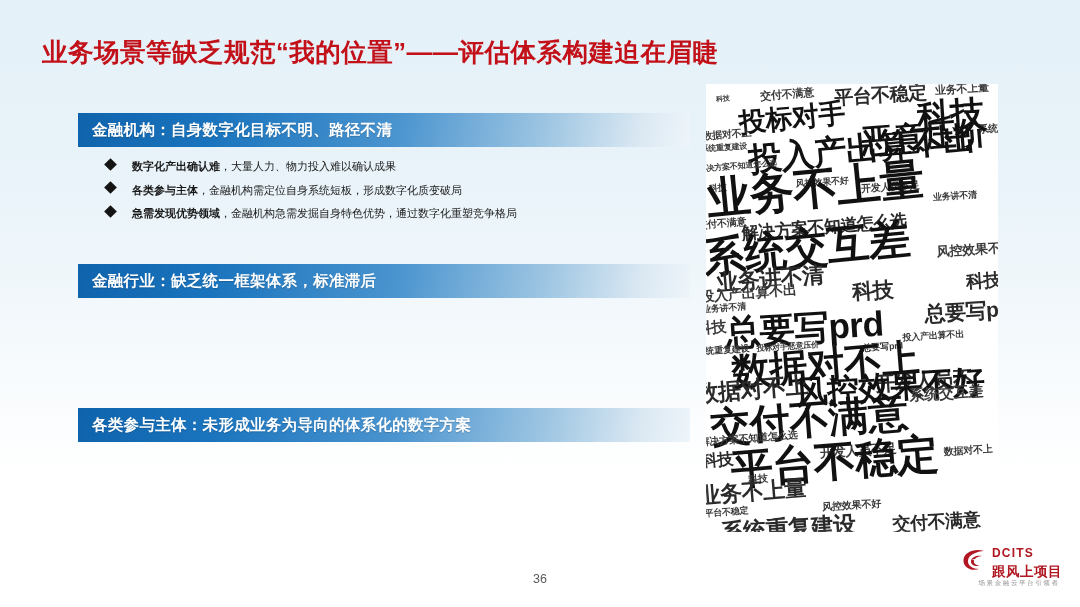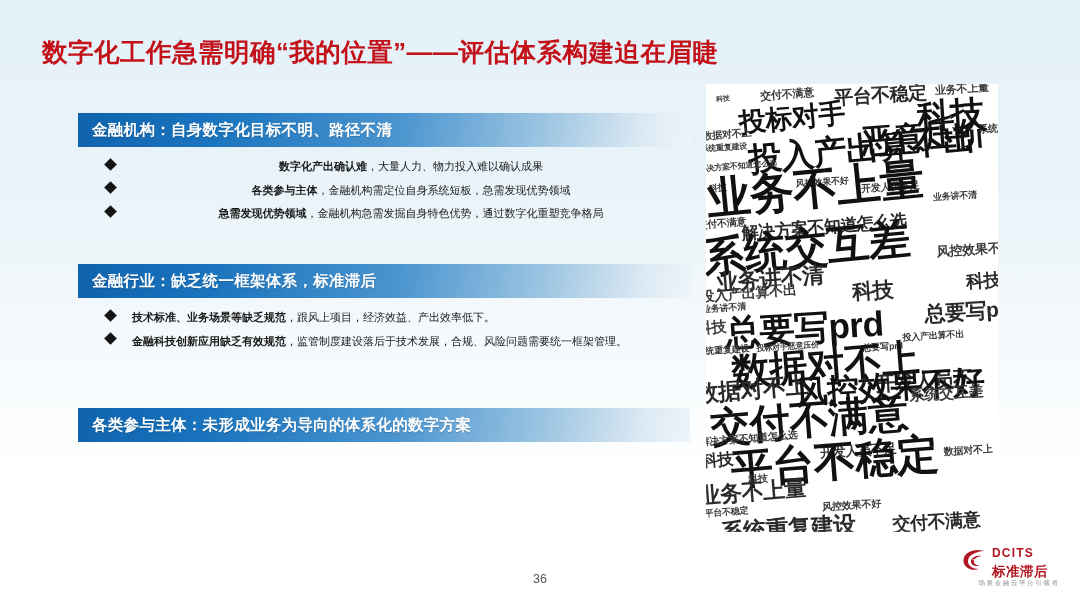--- a/index.html
+++ b/index.html
@@ -17,21 +17,21 @@
   
   #title{
     position:absolute;left:42px;top:32px;width:760px;height:40px;
     color:#c3111a;
     font-size:25.5px;font-weight:bold;letter-spacing:.5px;
     white-space:nowrap;line-height:40px;
   }
 
   
   .section{position:absolute;left:78px;width:612px;}
-  #sec0{top:113px;text-align:center;}
+  #sec0{top:113px;}
   #sec1{top:258px;margin-top:6px;}
   #sec2{top:408px;}
 
   .sec-bar{
     position:relative;height:34px;width:612px;
     background:linear-gradient(100deg,#0f63ad 0%,#1a74bd 22%,#4a94cf 52%,#9dc5e2 76%,#dce9f3 92%,#eef5fa 100%);
     display:flex;align-items:center;
   }
   .sec-bar-text{
     color:#ffffff;font-size:15.5px;font-weight:bold;
@@ -101,56 +101,46 @@
     position:absolute;left:2px;top:33px;width:110px;text-align:center;
     color:#8e8e8e;font-size:6.5px;letter-spacing:1.6px;white-space:nowrap;
     transform:scaleY(.95);
   }
 </style>
 </head>
 <body>
 
 <div id="slide">
 
-  <div id="title">数字化工作急需明确“我的位置”——评估体系构建迫在眉睫</div>
+  <div id="title">业务场景等缺乏规范“我的位置”——评估体系构建迫在眉睫</div>
 
   <div class="section" id="sec0">
     <div class="sec-bar">
       <span class="sec-bar-text">金融机构：自身数字化目标不明、路径不清</span>
     </div>
     <ul class="bullets">
       <li>
         <span class="dia"></span>
         <span class="b">数字化产出确认难</span><span>，大量人力、物力投入难以确认成果</span>
       </li>
       <li>
         <span class="dia"></span>
-        <span class="b">各类参与主体</span><span>，金融机构需定位自身系统短板，急需发现优势领域</span>
+        <span class="b">各类参与主体</span><span>，金融机构需定位自身系统短板，形成数字化质变破局</span>
       </li>
       <li>
         <span class="dia"></span>
         <span class="b">急需发现优势领域</span><span>，金融机构急需发掘自身特色优势，通过数字化重塑竞争格局</span>
       </li>
     </ul>
   </div>
 
   <div class="section" id="sec1">
     <div class="sec-bar">
       <span class="sec-bar-text">金融行业：缺乏统一框架体系，标准滞后</span>
     </div>
-    <ul class="bullets">
-      <li>
-        <span class="dia"></span>
-        <span class="b">技术标准、业务场景等缺乏规范</span><span>，跟风上项目，经济效益、产出效率低下。</span>
-      </li>
-      <li>
-        <span class="dia"></span>
-        <span class="b">金融科技创新应用缺乏有效规范</span><span>，监管制度建设落后于技术发展，合规、风险问题需要统一框架管理。</span>
-      </li>
-    </ul>
   </div>
 
   <div class="section" id="sec2">
     <div class="sec-bar">
       <span class="sec-bar-text">各类参与主体：未形成业务为导向的体系化的数字方案</span>
     </div>
   </div>
 
   <div id="cloud-wrap">
     <div id="cloud">
@@ -209,17 +199,17 @@
 
   <div id="pageno">36</div>
 
   <div id="logo">
     <svg id="logo-mark" viewBox="0 0 52 48">
       <path d="M44 6 C26 0, 4 8, 3 24 C2 40, 20 47, 34 42 C22 42, 11 36, 12 25 C13 13, 30 7, 44 6 Z" fill="#b01722"></path>
       <path d="M40 16 C30 14, 19 18, 18 26 C17 34, 27 38, 35 35 C27 34, 23 31, 24 26 C25 20, 32 17, 40 16 Z" fill="#b01722"></path>
       <path d="M20 23 C26 22, 34 23, 40 26 C34 27, 26 27, 20 23 Z" fill="#ffffff"></path>
     </svg>
     <div id="logo-dcits">DCITS</div>
-    <div id="logo-cn">标准滞后</div>
+    <div id="logo-cn">跟风上项目</div>
     <div id="logo-tag">场景金融云平台引领者</div>
   </div>
 
 </div>
 
 </body></html>

